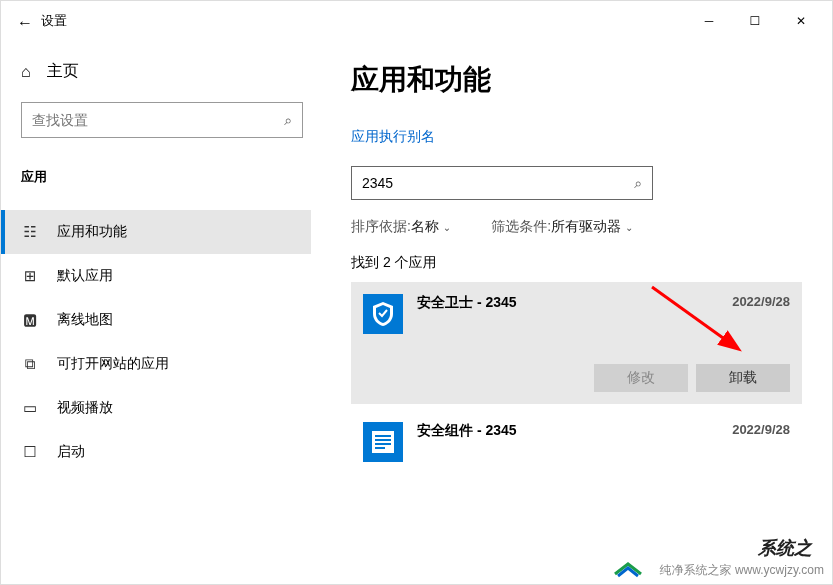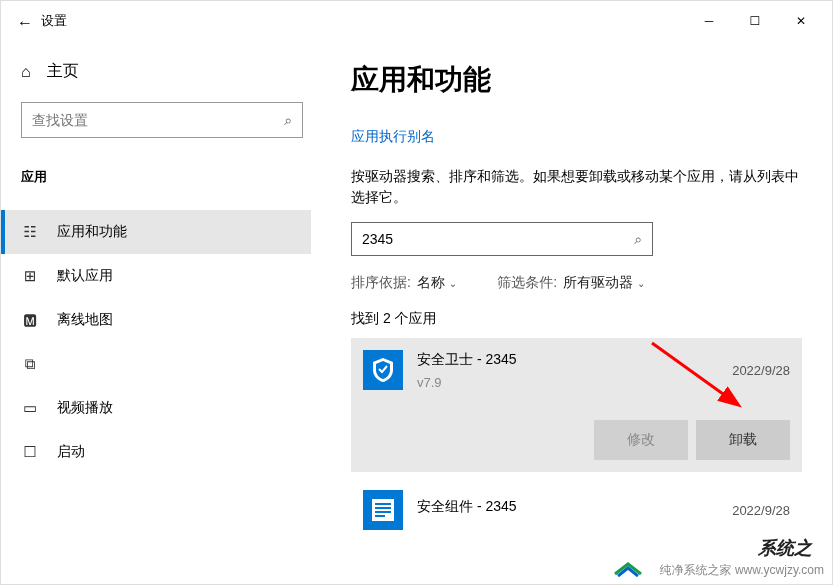--- a/index.html
+++ b/index.html
@@ -156,21 +156,20 @@
     }
     .filter-row {
       display: flex;
       gap: 40px;
       font-size: 14px;
       color: #555;
       margin-bottom: 18px;
     }
     .filter-group {
       display: flex;
-      gap: 6px;
     }
     .filter-value {
       color: #222;
       cursor: pointer;
     }
     .chevron {
       font-size: 10px;
       color: #555;
     }
     .found-label {
@@ -181,22 +180,23 @@
     .app-card {
       padding: 12px;
       position: relative;
       margin-bottom: 6px;
     }
     .app-card.selected {
       background: #e8e8e8;
     }
     .app-row {
       display: flex;
-      align-items: center;
+      align-items: flex-start;
       gap: 14px;
+      font-weight: bold;
     }
     .app-icon {
       width: 40px;
       height: 40px;
       background: #0078d4;
       display: flex;
       align-items: center;
       justify-content: center;
       flex-shrink: 0;
     }
@@ -221,21 +221,21 @@
       white-space: nowrap;
     }
     .app-actions {
       display: flex;
       justify-content: flex-end;
       gap: 8px;
       margin-top: 30px;
     }
     .action-btn {
       width: 94px;
-      height: 40px;
+      height: 28px;
       background: #cccccc;
       border: none;
       font-size: 14px;
       cursor: pointer;
       color: #333;
     }
     .action-btn.disabled {
       background: #d0d0d0;
       color: #888;
     }
@@ -320,35 +320,35 @@
     <div class="nav-item">
       <span class="nav-icon">⊞</span>
       <span>默认应用</span>
     </div>
     <div class="nav-item">
       <span class="nav-icon">🅼</span>
       <span>离线地图</span>
     </div>
     <div class="nav-item">
       <span class="nav-icon">⧉</span>
+      <span>可打开网站的应用</span>
     </div>
     <div class="nav-item">
       <span class="nav-icon">▭</span>
       <span>视频播放</span>
     </div>
     <div class="nav-item">
       <span class="nav-icon">☐</span>
       <span>启动</span>
     </div>
   </div>
 
   <div class="content">
     <h1 class="page-heading">应用和功能</h1>
     <a class="link">应用执行别名</a>
-    <p class="desc">按驱动器搜索、排序和筛选。如果想要卸载或移动某个应用，请从列表中选择它。</p>
 
     <div class="app-search-box">
       <input class="app-search-input" value="2345" style="">
       <span class="search-icon-side">⌕</span>
     </div>
 
     <div class="filter-row">
       <div class="filter-group">
         <span>排序依据:</span>
         <span class="filter-value">
@@ -371,21 +371,20 @@
       <div class="app-row">
         <div class="app-icon">
           <svg class="shield-svg" viewBox="0 0 24 28">
             <path d="M12 2 L22 6 L22 14 C22 20 17 25 12 26 C7 25 2 20 2 14 L2 6 Z" fill="#fff"></path>
             <path d="M12 5 L19 8 L19 14 C19 18 16 22 12 23 C8 22 5 18 5 14 L5 8 Z" fill="#0078d4"></path>
             <path d="M8 13 L11 16 L16 10" stroke="#fff" stroke-width="2" fill="none"></path>
           </svg>
         </div>
         <div class="app-info">
           <div class="app-name">安全卫士 - 2345</div>
-          <div class="app-version">v7.9</div>
         </div>
         <div class="app-date">2022/9/28</div>
       </div>
       <svg class="arrow-annotation" width="120" height="80" viewBox="0 0 120 80">
         <defs>
           <marker id="arrowhead" markerWidth="8" markerHeight="8" refX="6" refY="3" orient="auto">
             <polygon points="0 0, 8 3, 0 6" fill="#ff0000"></polygon>
           </marker>
         </defs>
         <line x1="10" y1="5" x2="95" y2="66" stroke="#ff0000" stroke-width="3" marker-end="url(#arrowhead)"></line>

